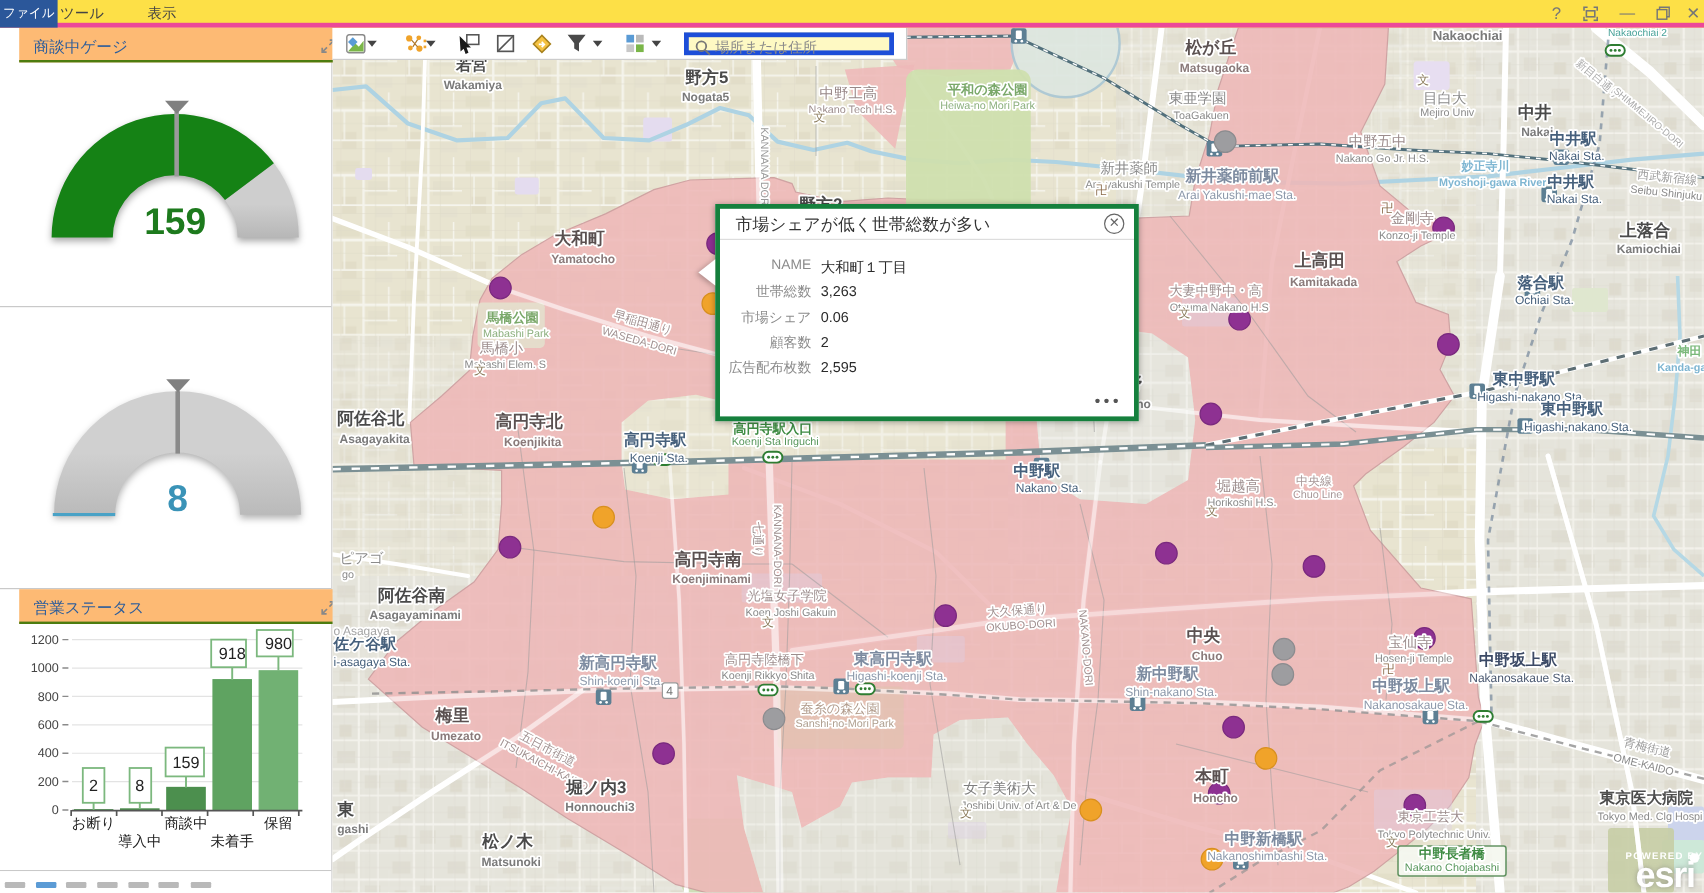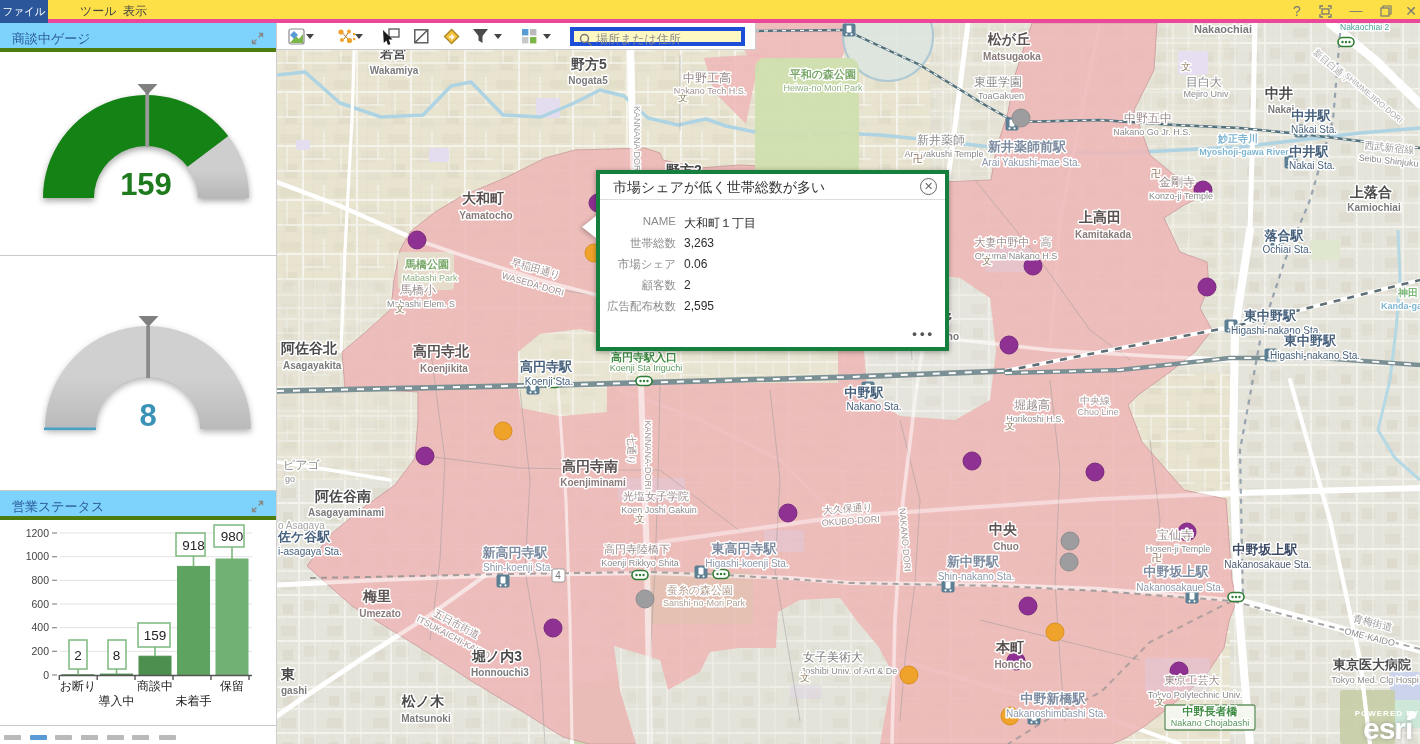--- a/index.html
+++ b/index.html
@@ -4,21 +4,21 @@
 html,body{width:1420px;height:744px;overflow:hidden;font-family:"Liberation Sans",sans-serif;background:#fff}
 #page{position:relative;width:1420px;height:744px}
 
 #topbar{position:absolute;left:0;top:0;width:1420px;height:23px;background:#fde047;border-bottom:4px solid #ec4899;z-index:50}
 #filetab{position:absolute;left:0;top:0;width:48px;height:23px;background:#2b579a;color:#fff;font-size:10.5px;text-align:center;line-height:23px;white-space:nowrap}
 .menutab{position:absolute;top:0;height:23px;font-size:12px;color:#444;line-height:23px}
 #title{position:absolute;left:0;top:0;width:1243px;text-align:center;font-size:12px;color:#3d3d3d;line-height:22px}
 .winicon{position:absolute;top:0;height:23px;color:#777;font-size:13px;line-height:22px;text-align:center;width:24px}
 
 #sidebar{position:absolute;left:0;top:23px;width:277px;height:721px;background:#fff;border-right:1px solid #cfcfcf}
-.phead{position:absolute;left:0;width:276px;height:29px;border-bottom:4px solid #4d7c0f;background:#7dd3fc}
+.phead{position:absolute;left:16px;width:276px;height:29px;border-bottom:2px solid #4d7c0f;background:#fdba74}
 .phead .t{position:absolute;left:12px;top:7px;font-size:13px;color:#2c5d9b}
 .phead svg{position:absolute;right:12px;top:9px}
 .pdiv{position:absolute;left:0;width:276px;border-top:1px solid #c9c9c9}
 
 #map{position:absolute;left:277px;top:23px;width:1143px;height:721px;overflow:hidden}
 
 #popup{position:absolute;left:596px;top:170px;width:353px;height:181px;background:#fff;border:4px solid #15803d;box-shadow:0 1px 5px rgba(0,0,0,.35);z-index:40}
 #popup .ttl{position:absolute;left:13px;top:5px;font-size:14px;color:#333}
 #popup .hr{position:absolute;left:0;top:25px;width:100%;border-top:1px solid #ddd}
 #popup .close{position:absolute;right:8px;top:4px;width:17px;height:17px;border:1.4px solid #666;border-radius:50%;color:#666;font-size:11px;line-height:14px;text-align:center}
@@ -33,21 +33,21 @@
 #search .ph{position:absolute;left:22px;top:0}
 
 #pager{position:absolute;left:0;top:703px;width:276px;height:19px;background:#fff}
 .pg{position:absolute;top:9px;width:17px;height:5px;background:#b9b9b9;border-radius:1px}
 </style></head>
 <body>
 <div id="page">
 
 <div id="topbar">
  <div id="filetab">ファイル</div>
- <div class="menutab" style="left:80px">ツール</div>
+ <div class="menutab" style="left:50px">ツール</div>
  <div class="menutab" style="left:123px">表示</div>
  <div class="winicon" style="left:1285px;font-size:14px">?</div>
  <div class="winicon" style="left:1313px"><svg width="13" height="13" viewBox="0 0 13 13" style="margin-top:5px">
           <g fill="none" stroke="#777" stroke-width="1.3">
             <path d="M1 4 V1 H4 M9 1 H12 V4 M12 9 V12 H9 M4 12 H1 V9"></path>
             <rect x="3" y="4" width="7" height="5"></rect>
           </g>
         </svg></div>
  <div class="winicon" style="left:1344px">—</div>
  <div class="winicon" style="left:1374px"><svg width="12" height="12" viewBox="0 0 12 12" style="margin-top:5px">

